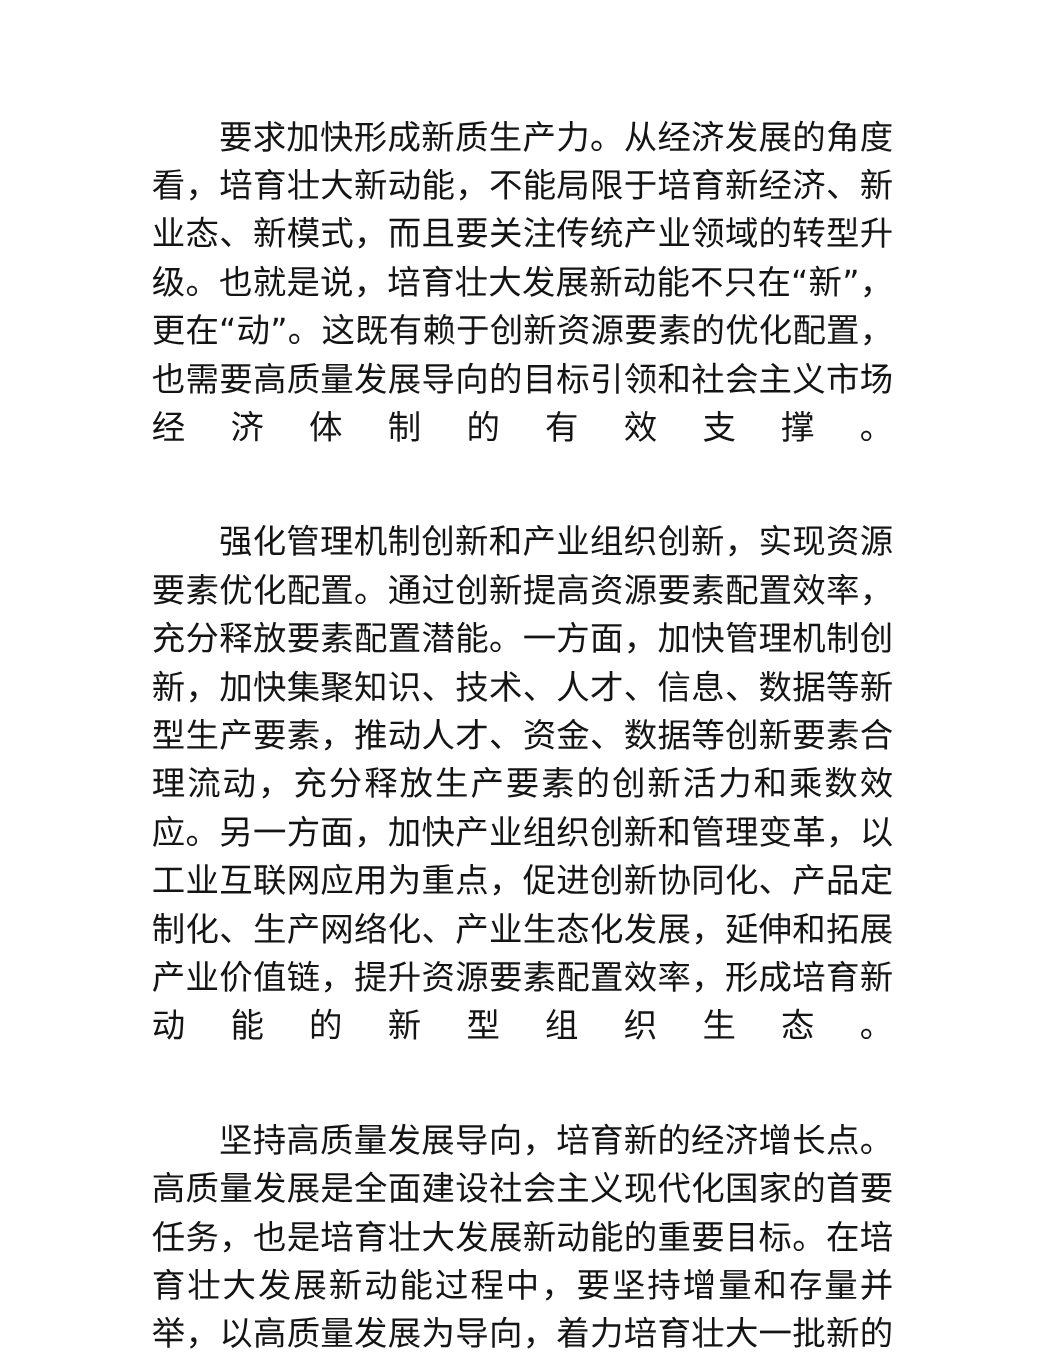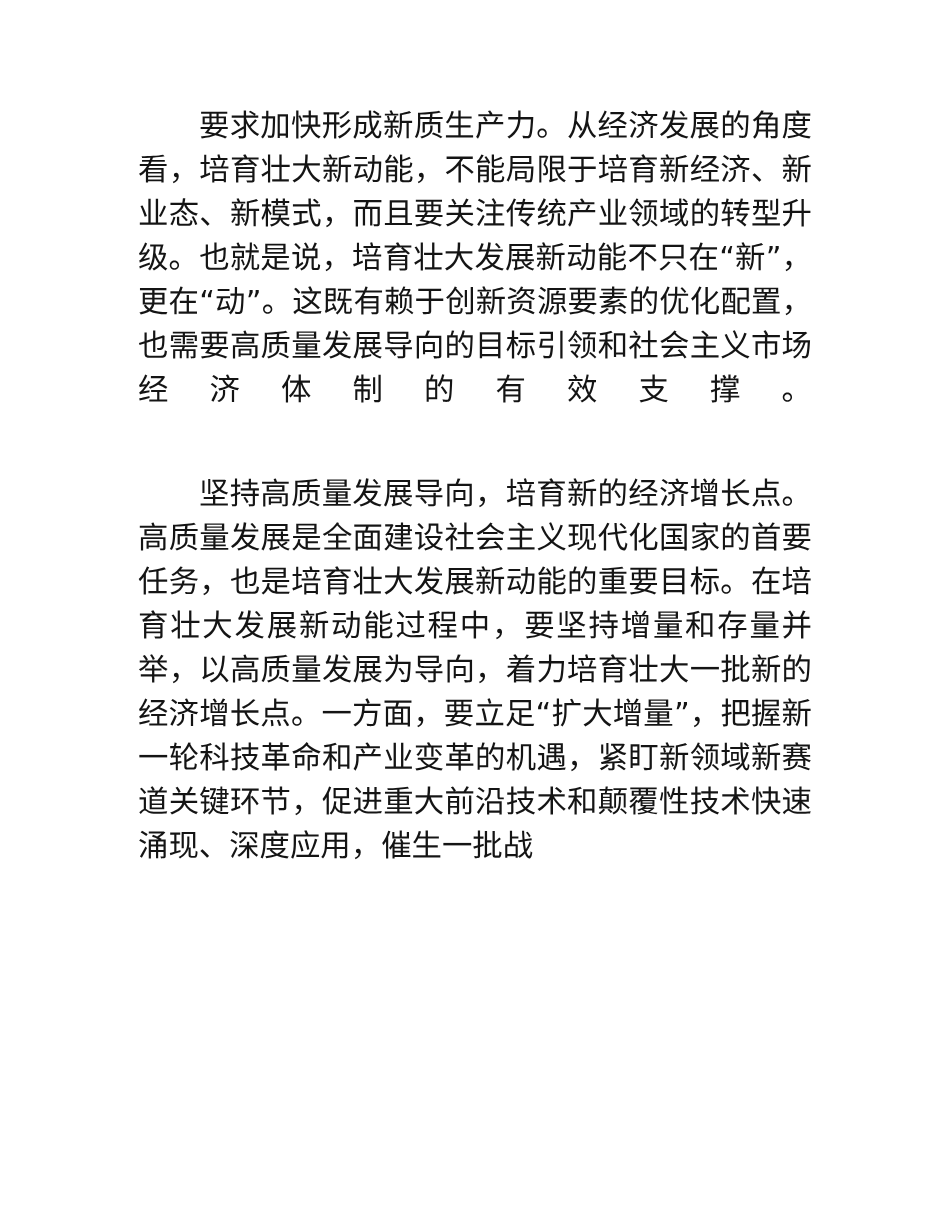--- a/index.html
+++ b/index.html
@@ -56,15 +56,16 @@
   .para.no-stretch::after {
     content: none;
   }
 </style>
 </head>
 <body>
 
 <div id="page">
   <div id="content">
     <p class="para">要求加快形成新质生产力。从经济发展的角度看，培育壮大新动能，不能局限于培育新经济、新业态、新模式，而且要关注传统产业领域的转型升级。也就是说，培育壮大发展新动能不只在“新”，更在“动”。这既有赖于创新资源要素的优化配置，也需要高质量发展导向的目标引领和社会主义市场经济体制的有效支撑。</p>
+    <p class="para">强化管理机制创新和产业组织创新，实现资源要素优化配置。通过创新提高资源要素配置效率，充分释放要素配置潜能。一方面，加快管理机制创新，加快集聚知识、技术、人才、信息、数据等新型生产要素，推动人才、资金、数据等创新要素合理流动，充分释放生产要素的创新活力和乘数效应。另一方面，加快产业组织创新和管理变革，以工业互联网应用为重点，促进创新协同化、产品定制化、生产网络化、产业生态化发展，延伸和拓展产业价值链，提升资源要素配置效率，形成培育新动能的新型组织生态。</p>
     <p class="para no-stretch">坚持高质量发展导向，培育新的经济增长点。高质量发展是全面建设社会主义现代化国家的首要任务，也是培育壮大发展新动能的重要目标。在培育壮大发展新动能过程中，要坚持增量和存量并举，以高质量发展为导向，着力培育壮大一批新的经济增长点。一方面，要立足“扩大增量”，把握新一轮科技革命和产业变革的机遇，紧盯新领域新赛道关键环节，促进重大前沿技术和颠覆性技术快速涌现、深度应用，催生一批战</p>
   </div>
 </div>
 
 </body></html>

